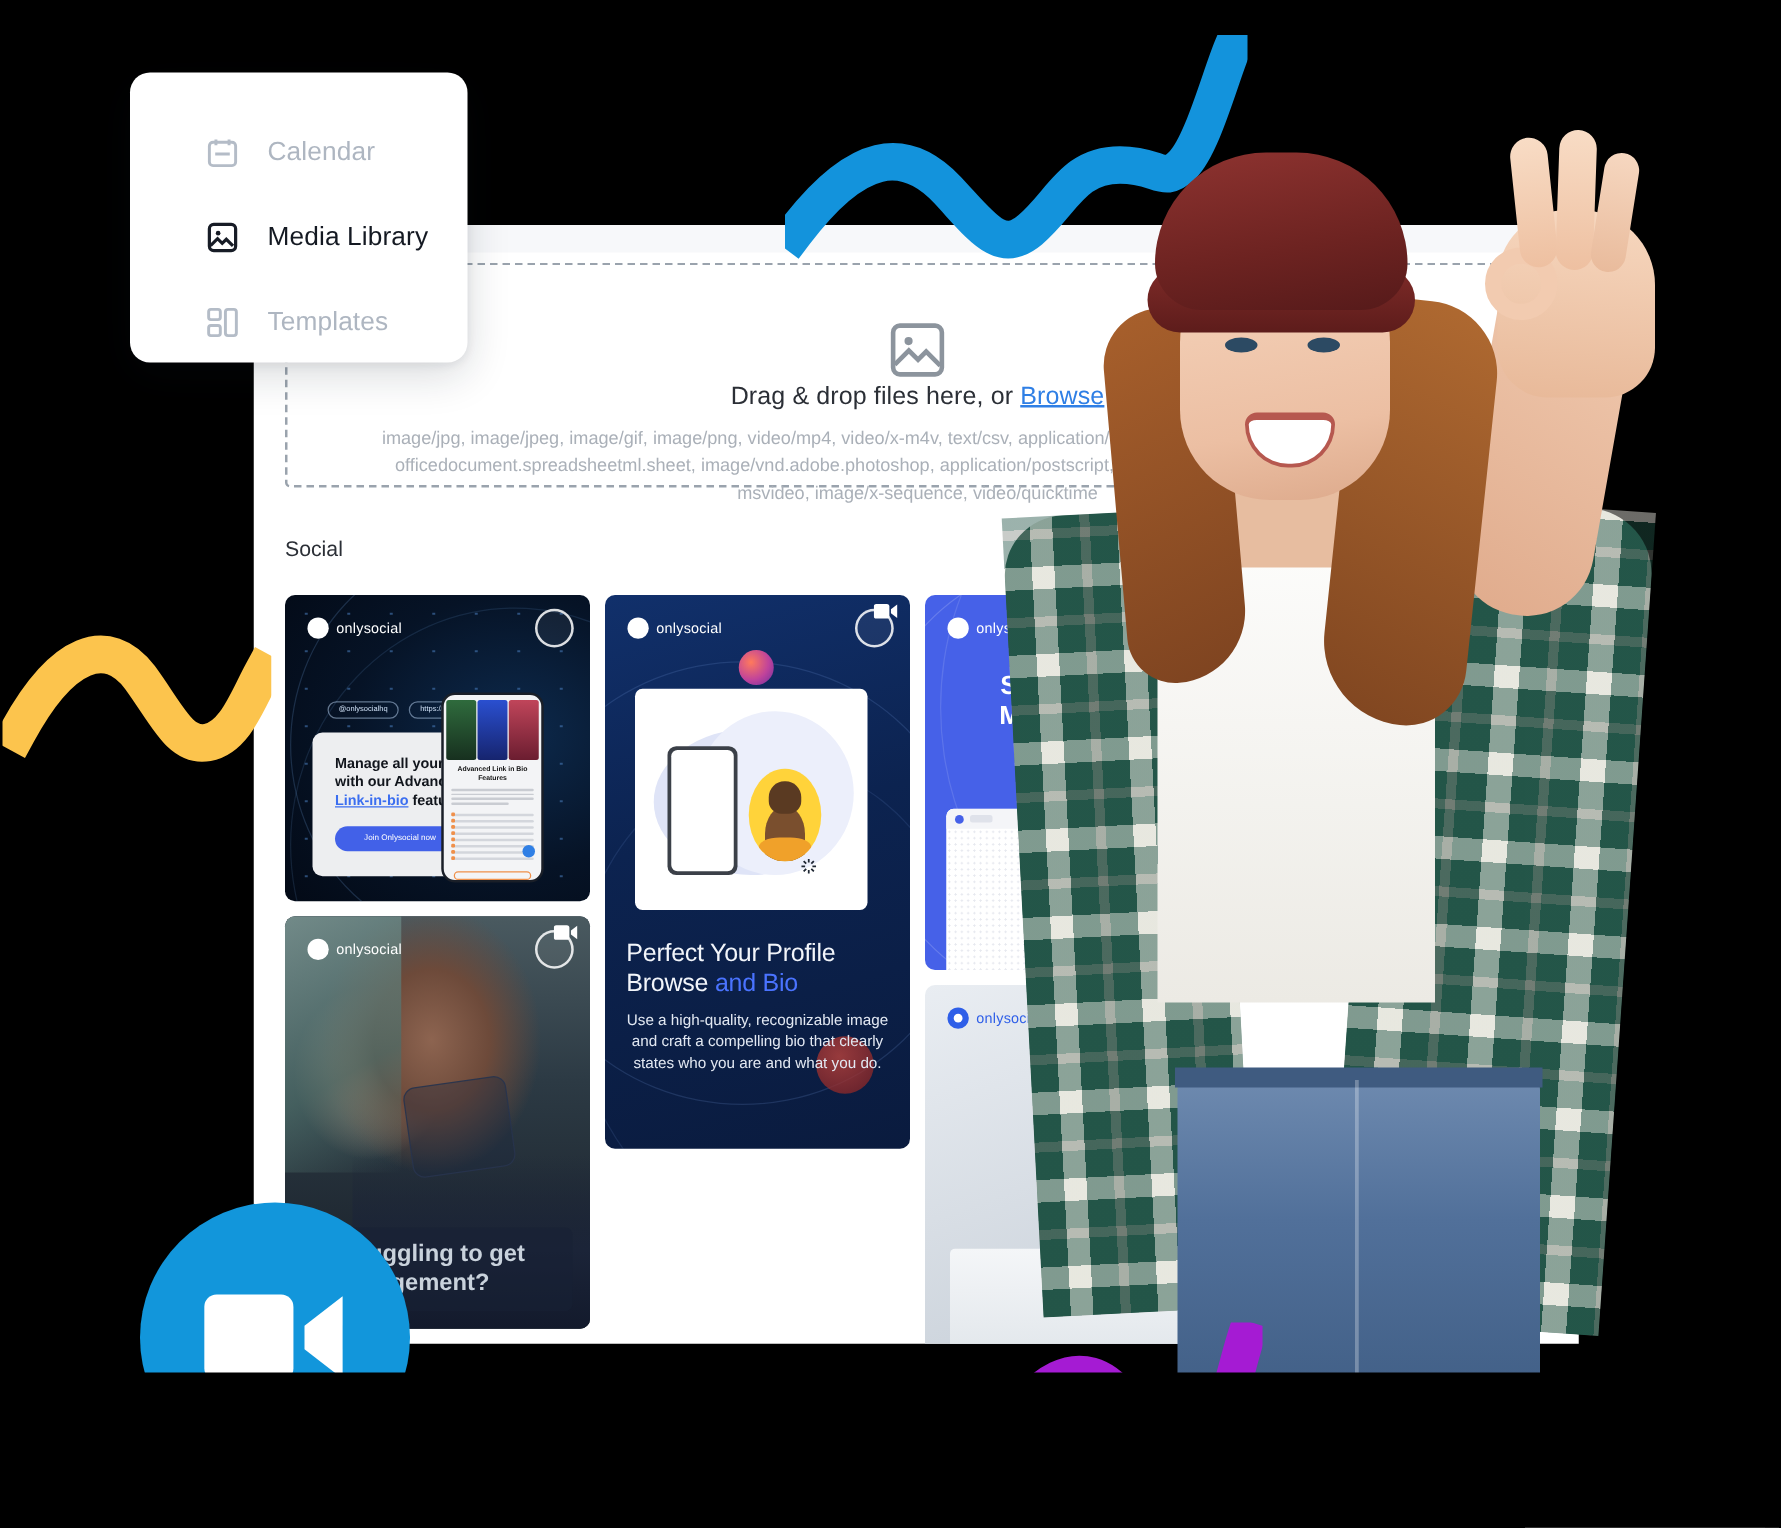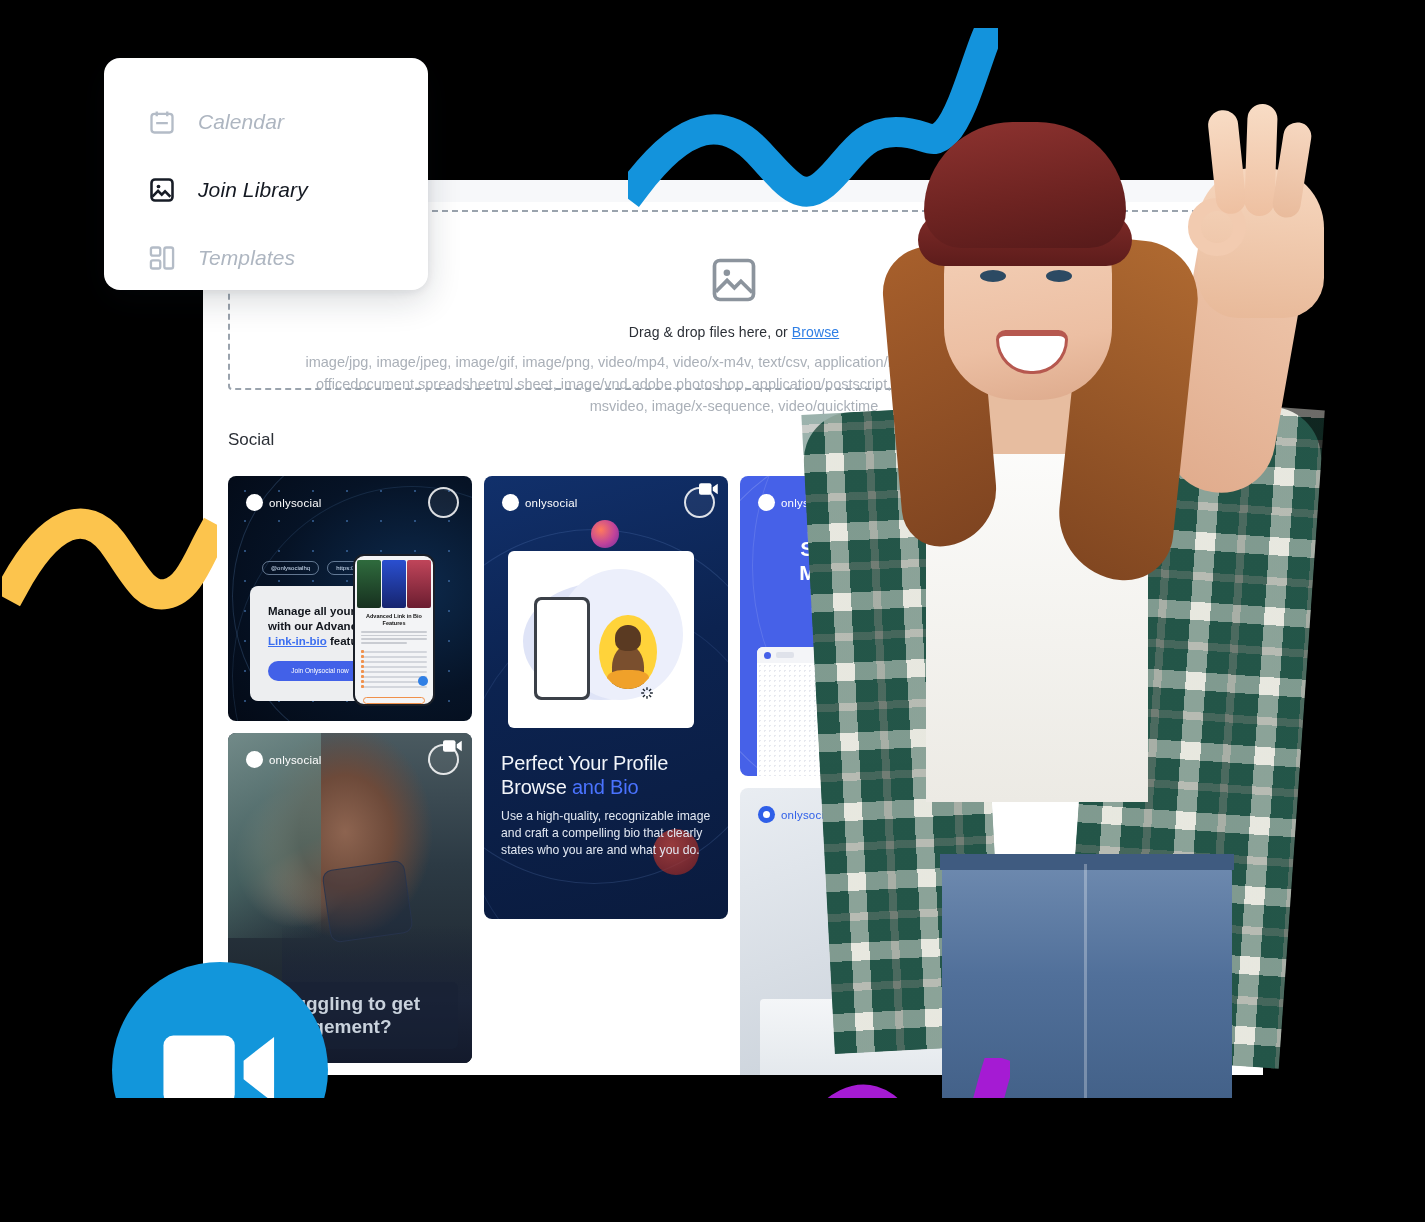--- a/index.html
+++ b/index.html
@@ -33,22 +33,21 @@
     width: 1012px; height: 180px;
     border: 2px dashed #9aa3ad;
     border-radius: 4px;
   }
   .dz-inner {
     position: absolute; left: 0; right: 0; top: 42px;
     display: flex; flex-direction: column; align-items: center;
   }
   .dz-icon { width: 52px; height: 52px; color: #8c949d; }
   .dz-line1 {
-    margin-top: 18px;
-    font-size: 14px; color: #2b2f36; letter-spacing: .1px;
+    font-size: 20px; color: #2b2f36; letter-spacing: .1px;
   }
   .dz-line1 .browse { color: #2f7fe5; }
   .dz-types {
     margin-top: 12px;
     width: 880px; text-align: center;
     font-size: 14.5px; color: #aab0b8; line-height: 1.5;
   }
 
   
   .library-title {
@@ -193,21 +192,21 @@
   .c3 .il-av s { position:absolute; left:22%; top:40%; width:56%; height:60%;
     background:#7a4f2e; border-radius:50% 50% 0 0; text-decoration:none; }
   .c3 .il-av em { position:absolute; left:14%; bottom:0; width:72%; height:26%;
     background:#f0a12a; border-radius:40% 40% 0 0; }
   .c3 .il-spark { position:absolute; left:71%; top:76%; width:14px; height:14px;
     color:#1f2733; }
   .c3 .txt { position:absolute; left:7%; right:7%; top:62%; }
   .c3 .txt h3 { font-size:20px; line-height:1.2; color:#f2f5fa; font-weight:400;
     letter-spacing:-.2px; }
   .c3 .txt h3 i { color:#4a73ff; font-style:normal; }
-  .c3 .txt p { margin-top:9px; font-size:12.2px; line-height:1.42; color:#e2e8f2; }
+  .c3 .txt p { margin-top:9px; font-size:12.2px; line-height:1.42; color:#e2e8f2;text-align:center; }
 
   
   .c4 { height: 300px; background:#4661e8; }
   .c4 .curve { position:absolute; left:-20%; top:-10%; width:140%; height:120%;
     border-radius:50%; border:1px solid rgba(255,255,255,.17); }
   .c4 .curve2 { position:absolute; left:5%; top:-35%; width:120%; height:130%;
     border-radius:50%; border:1px solid rgba(255,255,255,.12); }
   .c4 .heads { position:absolute; left:8%; top:14%; right:8%; text-align:center; }
   .c4 .h-sm { font-size:14px; color:#eef1ff; font-weight:600; }
   .c4 .h-lg { margin-top:3px; font-size:21px; color:#fff; font-weight:700;
@@ -236,26 +235,25 @@
   .c5 .lap { position:absolute; left:8%; bottom:6%; width:86%; height:46%;
     background: linear-gradient(180deg,#f4f6f8,#c9d2da); border-radius:4px; }
   .c5 .brand-dot { background:#2f5fe8; }
   .c5 .brand-dot::after { background:#fff; }
   .c5 .brand-txt { color:#2f5fe8; }
   .c6 { height: 300px; background: linear-gradient(170deg,#dfe6ec,#b9c6d1); }
 
   
   .navcard {
     position: absolute; left: 104px; top: 58px;
-    width: 324px; height: 232px;
+    width: 270px; height: 232px;
     background: #fff; border-radius: 16px;
     box-shadow: 0 10px 34px rgba(20,28,45,.16), 0 2px 8px rgba(20,28,45,.08);
-    padding: 30px 0 0 44px;
+    padding: 30px 0 0 60px;
     z-index: 30;
-    font-style: italic;
   }
   .navitem { display: flex; align-items: center; gap: 22px; height: 68px; }
   .navitem .ic { width: 28px; height: 28px; display:flex; align-items:center;
     justify-content:center; color:#b4bcc7; }
   .navitem.active .ic { color: #171c26; }
   .navitem .lb { font-size: 21px; color: #aeb6c1; letter-spacing:.1px; }
   .navitem.active .lb { color: #141922; }
 
   
   .sq { position: absolute; z-index: 40; pointer-events:none; }
@@ -535,21 +533,21 @@
     </div>
 
     <div class="navitem active">
       <span class="ic">
         <svg viewBox="0 0 24 24" fill="none" stroke="currentColor" stroke-width="2.2">
           <rect x="3" y="3" width="18" height="18" rx="3"></rect>
           <circle cx="9" cy="9" r="1.6" fill="currentColor" stroke="none"></circle>
           <path d="M3.8 17.6l4.8-4.8 3.2 3.2 2.8-2.8 4.6 4.6"></path>
         </svg>
       </span>
-      <span class="lb">Join Library</span>
+      <span class="lb">Media Library</span>
     </div>
 
     <div class="navitem">
       <span class="ic">
         <svg viewBox="0 0 24 24" fill="none" stroke="currentColor" stroke-width="2">
           <rect x="2.5" y="3" width="8" height="7" rx="1.6"></rect>
           <rect x="2.5" y="14" width="8" height="7" rx="1.6"></rect>
           <rect x="14" y="3" width="7.5" height="18" rx="1.8"></rect>
         </svg>
       </span>

